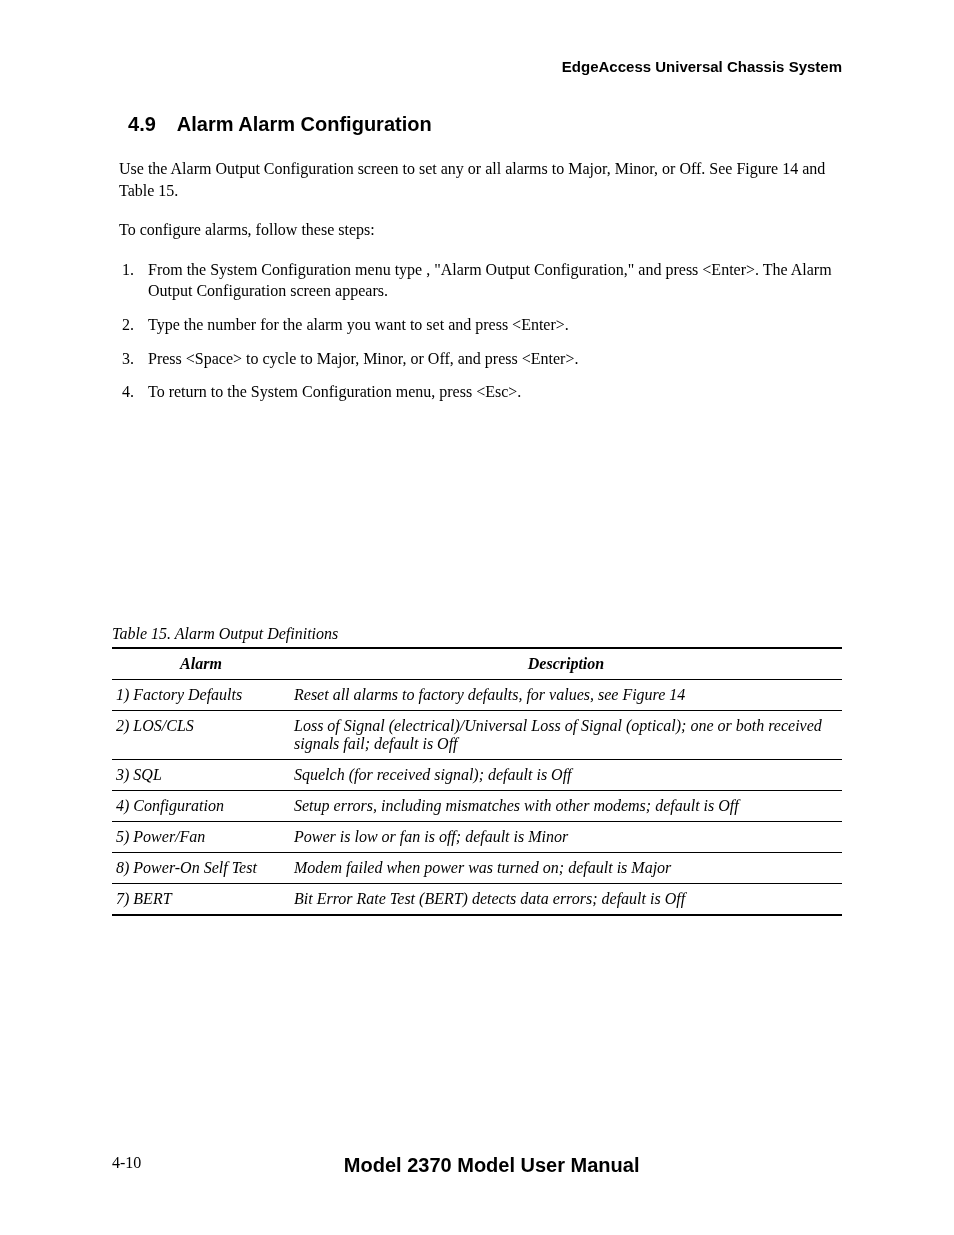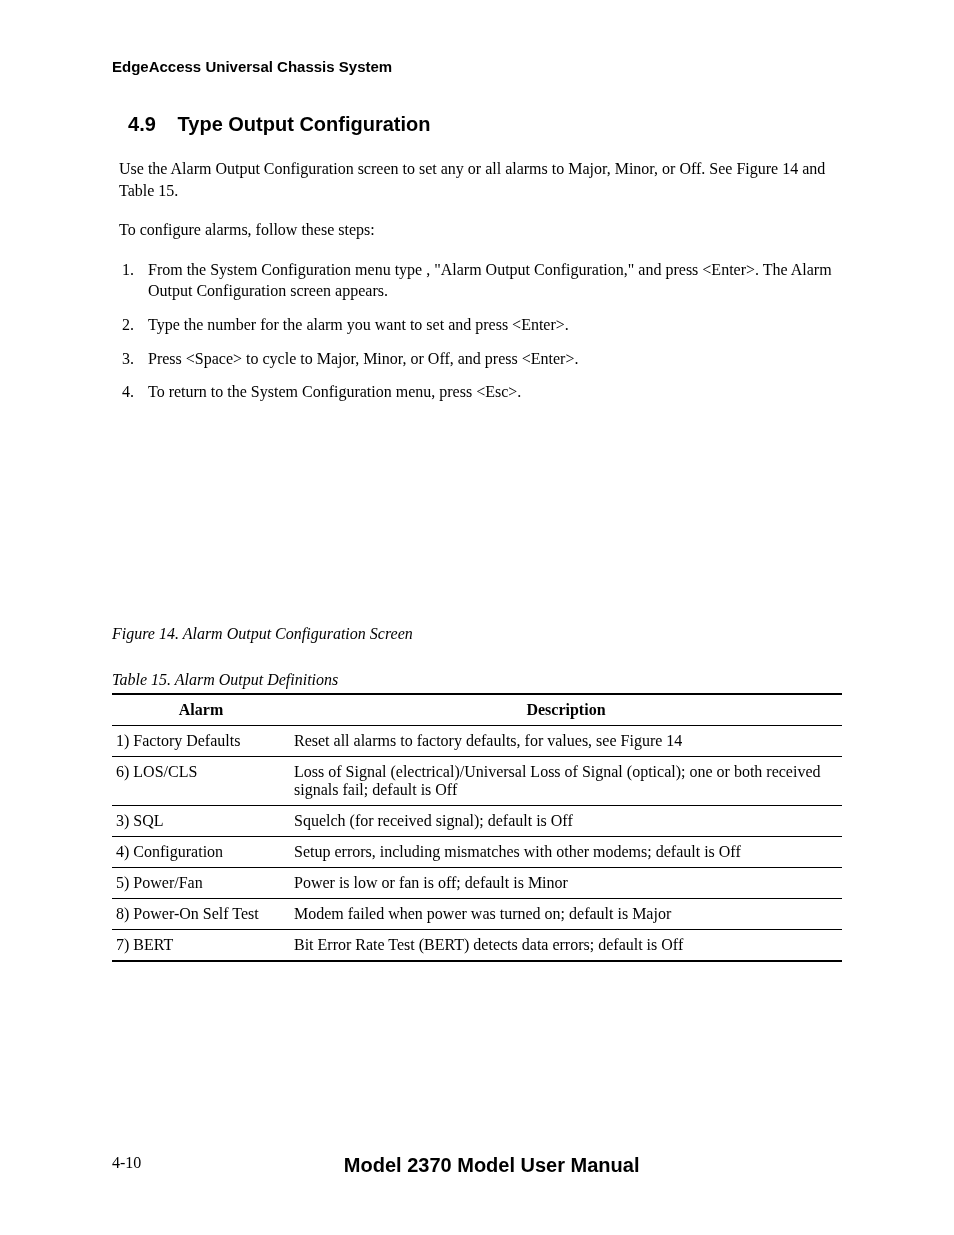--- a/index.html
+++ b/index.html
@@ -13,21 +13,21 @@
   .page {
     width: 954px;
     height: 1235px;
     position: relative;
     box-sizing: border-box;
     padding: 58px 112px 0 112px;
   }
   .running-header {
     font-family: Arial, Helvetica, sans-serif;
     font-weight: bold;
-    text-align: left;
+    text-align: right;
     font-size: 15px;
     margin-bottom: 38px;
   }
   .section-heading {
     font-family: Arial, Helvetica, sans-serif;
     font-weight: bold;
     font-size: 20px;
     margin-bottom: 22px;
   }
   .section-heading .num {
@@ -55,20 +55,21 @@
   }
   .caption {
     font-style: italic;
     font-size: 16px;
     margin: 0 0 28px 0;
   }
   table.alarm-table {
     border-collapse: collapse;
     width: 100%;
     font-size: 16px;
+    font-style: italic;
   }
   table.alarm-table th {
     font-weight: bold;
     text-align: center;
     border-top: 2px solid #000;
     border-bottom: 1px solid #000;
     padding: 6px 4px;
   }
   table.alarm-table td {
     border-bottom: 1px solid #000;
@@ -102,54 +103,53 @@
 </style>
 </head>
 <body>
 
 <div class="page">
 
   <div class="running-header">EdgeAccess Universal Chassis System</div>
 
   <div class="section-heading">
     <span class="num">4.9</span>
-    <span>Type Output Configuration</span>
+    <span>Alarm Alarm Configuration</span>
   </div>
 
   <p class="body">Use the Alarm Output Configuration screen to set any or all alarms to Major, Minor, or Off.  See Figure 14 and Table 15.</p>
 
   <p class="body">To configure alarms, follow these steps:</p>
 
   <ol class="steps">
     <li>From the System Configuration menu type   , "Alarm Output Configuration," and press &lt;Enter&gt;. The Alarm Output Configuration screen appears.</li>
     <li>Type the number for the alarm you want to set and press &lt;Enter&gt;.</li>
     <li>Press &lt;Space&gt; to cycle to Major, Minor, or Off, and press &lt;Enter&gt;.</li>
     <li>To return to the System Configuration menu, press &lt;Esc&gt;.</li>
   </ol>
 
   <div class="gap-fig"></div>
 
-  <p class="caption">Figure 14.  Alarm Output Configuration Screen</p>
 
   <p class="caption" style="margin-bottom:4px;">Table 15.  Alarm Output Definitions</p>
 
   <table class="alarm-table">
     <thead>
       <tr>
         <th>Alarm</th>
         <th>Description</th>
       </tr>
     </thead>
     <tbody>
       <tr>
         <td class="col-alarm">1) Factory Defaults</td>
         <td>Reset all alarms to factory defaults, for values, see Figure 14</td>
       </tr>
       <tr>
-        <td class="col-alarm">6) LOS/CLS</td>
+        <td class="col-alarm">2) LOS/CLS</td>
         <td>Loss of Signal (electrical)/Universal Loss of Signal (optical); one or both received signals fail; default is Off</td>
       </tr>
       <tr>
         <td class="col-alarm">3) SQL</td>
         <td>Squelch (for received signal); default is Off</td>
       </tr>
       <tr>
         <td class="col-alarm">4) Configuration</td>
         <td>Setup errors, including mismatches with other modems; default is Off</td>
       </tr>

